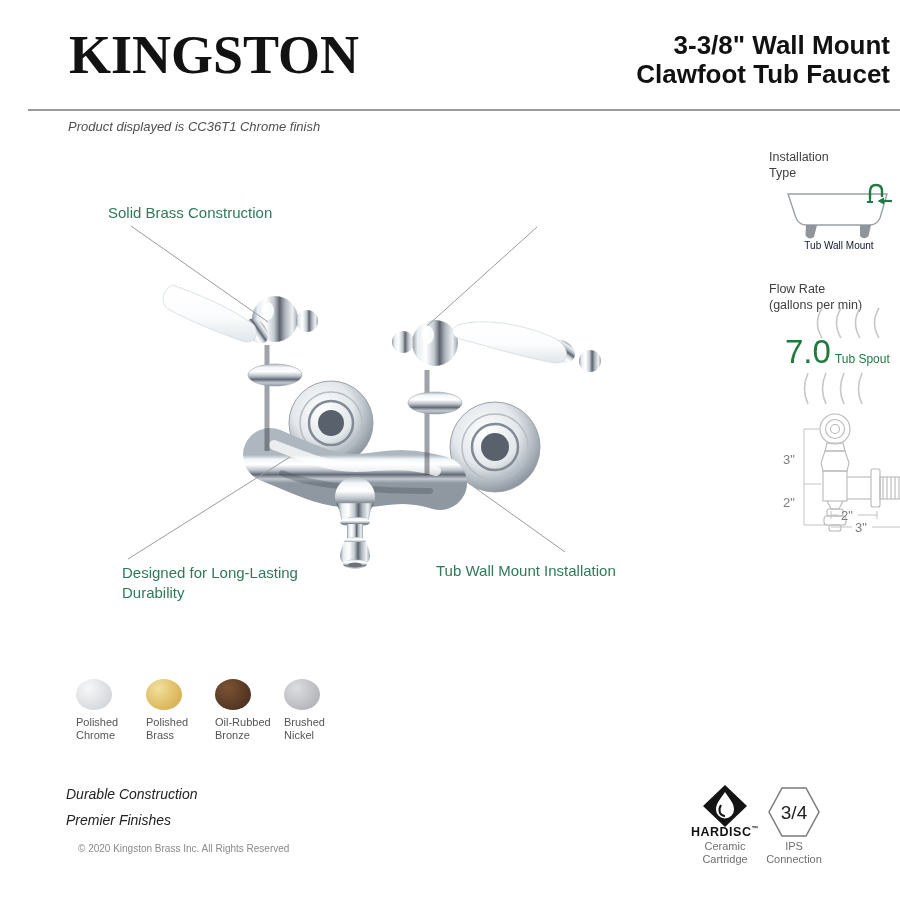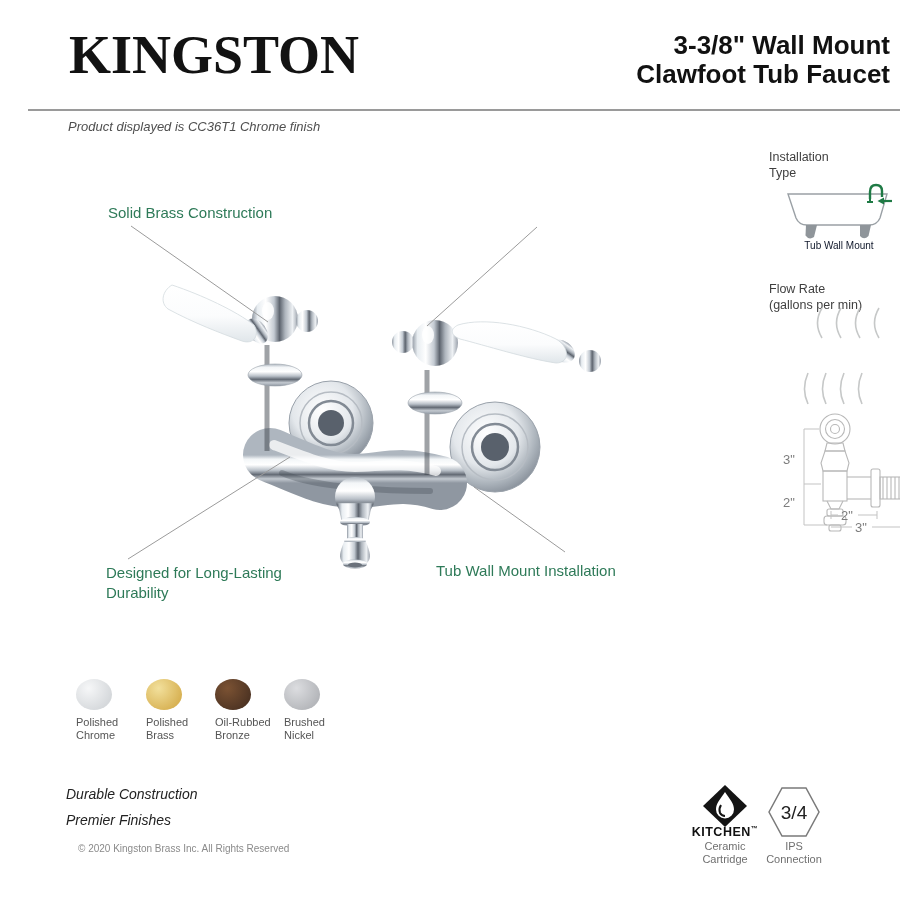--- a/index.html
+++ b/index.html
@@ -24,21 +24,21 @@
                  font-size:10px;}
   .flow-label{left:741px;top:282px;}
   .flow-row{left:757px;top:333px;display:flex;align-items:baseline;}
   .flow-value{font-size:33px;color:#1f7a3c;}
   .flow-unit{font-size:12px;color:#1f7a45;margin-left:4px;}
 
   
   .callout{color:#2e7a58;font-size:15px;line-height:19.5px;}
   .c1{left:80px;top:203px;}
   .c2{left:364px;top:203px;}
-  .c3{left:78px;top:563px;width:200px;}
+  .c3{left:94px;top:563px;width:200px;}
   .c4{left:408px;top:561px;}
 
   
   .finish{width:70px;}
   .swatch{width:36px;height:31px;border-radius:50%;}
   .finish-label{margin-top:6px;font-size:11px;line-height:13px;color:#555;}
   .f0{left:48px;top:679px;} .f1{left:118px;top:679px;}
   .f2{left:187px;top:679px;} .f3{left:256px;top:679px;}
 
   
@@ -84,20 +84,24 @@
   <div class="abs rail-label flow-label">
     <div>Flow Rate</div>
     <div>(gallons per min)</div>
   </div>
   <svg class="abs" style="left:783px;top:307px;" width="76" height="32" viewBox="0 0 76 32">
     <path d="M11,1 Q2,16 11,31" fill="none" stroke="#c6c8c8" stroke-width="1.6"></path>
     <path d="M30,1 Q21,16 30,31" fill="none" stroke="#c6c8c8" stroke-width="1.6"></path>
     <path d="M49,1 Q40,16 49,31" fill="none" stroke="#c6c8c8" stroke-width="1.6"></path>
     <path d="M68,1 Q59,16 68,31" fill="none" stroke="#c6c8c8" stroke-width="1.6"></path>
   </svg>
+  <div class="abs flow-row">
+    <span class="flow-value">7.0</span>
+    <span class="flow-unit">Tub Spout</span>
+  </div>
   <svg class="abs" style="left:770px;top:371px;" width="72" height="34" viewBox="0 0 72 34">
     <path d="M10,2 Q3,18 10,33" fill="none" stroke="#c6c8c8" stroke-width="1.6"></path>
     <path d="M28,2 Q21,18 28,33" fill="none" stroke="#c6c8c8" stroke-width="1.6"></path>
     <path d="M46,2 Q39,18 46,33" fill="none" stroke="#c6c8c8" stroke-width="1.6"></path>
     <path d="M64,2 Q57,18 64,33" fill="none" stroke="#c6c8c8" stroke-width="1.6"></path>
   </svg>
 
   <svg class="abs" style="left:745px;top:407px;" width="140" height="140" viewBox="0 0 140 140">
     <g fill="none" stroke="#b8b8b8" stroke-width="1.1">
       <circle cx="62" cy="22" r="15"></circle>
@@ -278,21 +282,21 @@
   <div class="abs feature feat1">Durable Construction</div>
   <div class="abs feature feat2">Premier Finishes</div>
   <div class="abs copyright">© 2020 Kingston Brass Inc. All Rights Reserved</div>
 
   <svg class="abs" style="left:675px;top:785px;" width="44" height="42" viewBox="0 0 44 42">
     <polygon points="22,0 44,21 22,42 0,21" fill="#141414"></polygon>
     <path d="M22,7 C26.5,14 31,18 31,24.5 A9,9 0 1 1 13,24.5 C13,18 17.5,14 22,7 Z" fill="#ffffff"></path>
     <path d="M18,20 Q15.5,24 17,28 A6,6 0 0 0 22,31" fill="none" stroke="#141414" stroke-width="2"></path>
   </svg>
   <div class="abs cert-name">
-    <span>KITCHEN</span><sup>™</sup>
+    <span>HARDISC</span><sup>™</sup>
   </div>
   <div class="abs cert-cap hardisc-cap">
     <div>Ceramic</div>
     <div>Cartridge</div>
   </div>
 
   <svg class="abs" style="left:740px;top:786px;" width="52" height="52" viewBox="0 0 52 52">
     <polygon points="1,26 14,2 38,2 51,26 38,50 14,50" fill="#ffffff" stroke="#7a7a7a" stroke-width="1.5"></polygon>
     <text x="26" y="33" text-anchor="middle" font-size="19" fill="#222" font-family="Liberation Sans, sans-serif">3/4</text>
   </svg>

